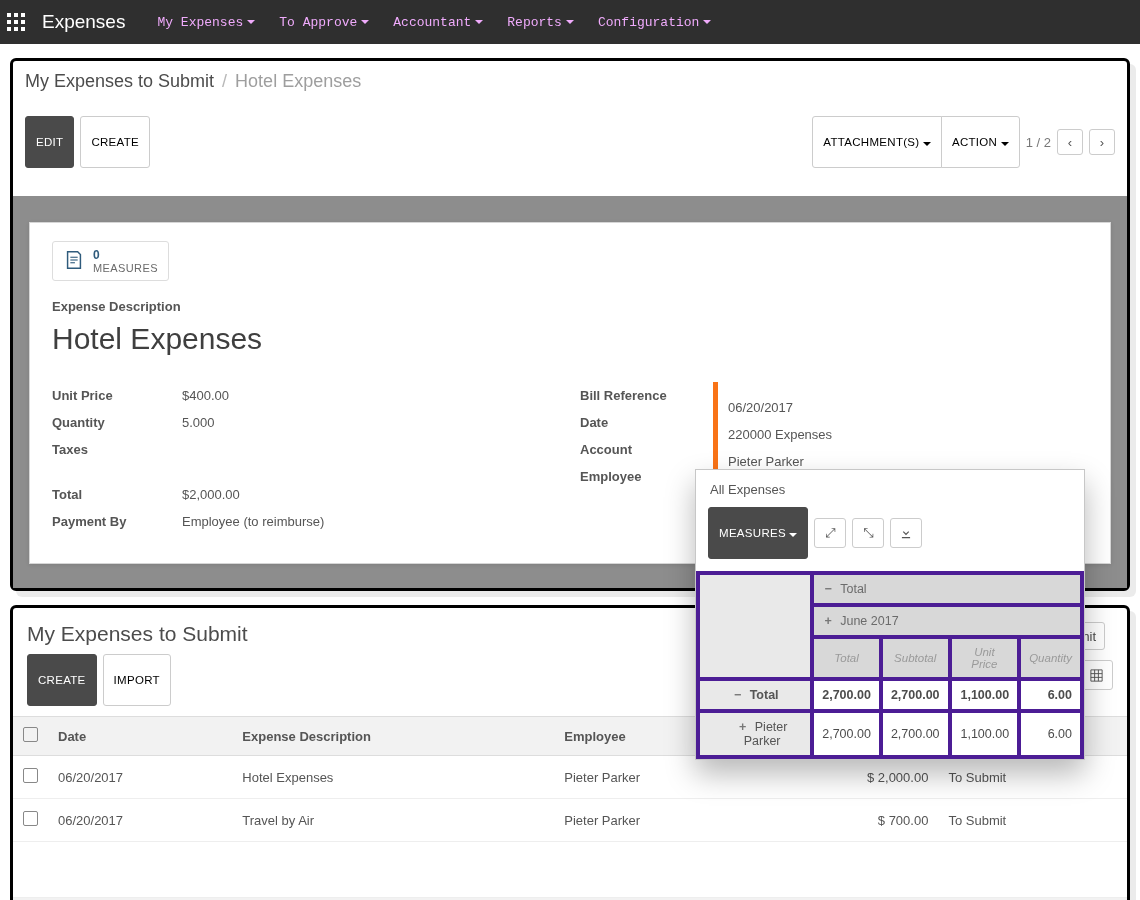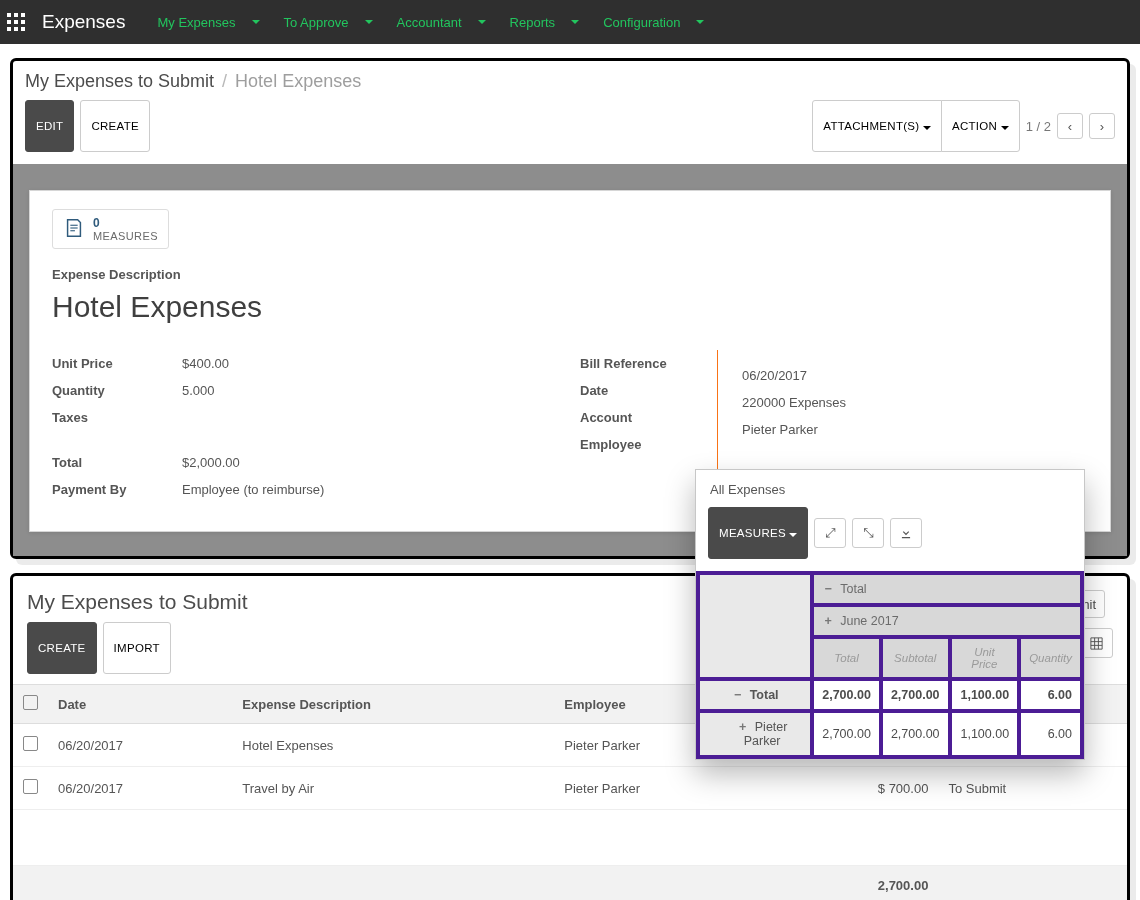--- a/index.html
+++ b/index.html
@@ -3,21 +3,21 @@
 <meta charset="utf-8">
 <style>
   * { box-sizing: border-box; margin: 0; padding: 0; }
   body { font-family: -apple-system, "Helvetica Neue", Helvetica, Arial, sans-serif; font-size: 13px; color: #4c4c4c; background: #fff; }
   
   
   .navbar { background: #2f2f2f; color: #fff; display: flex; align-items: center; height: 44px; padding: 0 4px; }
   .navbar .apps-icon { width: 24px; height: 24px; display: flex; align-items: center; justify-content: center; margin-right: 14px; cursor: pointer; }
   .navbar .brand { font-size: 19px; color: #fff; font-weight: 400; margin-right: 22px; }
   .navbar .menu { display: flex; gap: 4px; }
-  .navbar .menu-item { color: #22c55e; padding: 6px 10px; font-size: 13px; cursor: pointer; display: flex; align-items: center; gap: 16px; }
+  .navbar .menu-item { color: #f0abfc; padding: 6px 10px; font-size: 13px; cursor: pointer; display: flex; align-items: center; gap: 4px; font-family: Liberation Mono, monospace; }
   .caret { display: inline-block; width: 0; height: 0; border-left: 4px solid transparent; border-right: 4px solid transparent; border-top: 4px solid currentColor; }
 
   
   .panel { border: 3px solid #000; border-radius: 6px; margin: 14px 10px; background: #fff; box-shadow: 6px 6px 0 rgba(0,0,0,0.08); position: relative; }
   .breadcrumb { font-size: 18px; color: #4c4c4c; display: flex; gap: 8px; align-items: baseline; }
   .breadcrumb .sep { color: #b8b8b8; }
   .breadcrumb .current { color: #9e9e9e; }
   .btnrow { display: flex; gap: 6px; margin-top: 8px; align-items: center; }
   .btn { border: 1px solid #ccc; background: #fff; padding: 19px 10px; font-size: 11.5px; border-radius: 3px; cursor: pointer; letter-spacing: .3px; }
   .btn.dark { background: #4a4a4a; color: #fff; border-color: #4a4a4a; }
@@ -123,21 +123,21 @@
   <div style="padding:10px 12px 12px;">
     <div class="breadcrumb">
       <span>My Expenses to Submit</span>
       <span class="sep">/</span>
       <span class="current">Hotel Expenses</span>
     </div>
     <div class="btnrow">
       <button class="btn dark">EDIT</button>
       <button class="btn">CREATE</button>
       <div style="flex:1"></div>
-      <div class="btn-group" style="margin:0 auto;border-radius:7px;">
+      <div class="btn-group" style="margin:16px auto;border-radius:7px;">
         <button class="btn"><span>ATTACHMENT(S)</span> <span class="caret"></span></button>
         <button class="btn"><span>ACTION</span> <span class="caret"></span></button>
       </div>
       <div class="pager">
         <span>1 / 2</span>
         <span class="nav">‹</span>
         <span class="nav">›</span>
       </div>
     </div>
   </div>
@@ -177,21 +177,21 @@
           <div class="row">
               <div class="klabel">Total</div>
               <div class="kval">$2,000.00</div>
             </div>
           <div class="row">
               <div class="klabel">Payment By</div>
               <div class="kval">Employee (to reimburse)</div>
             </div>
         </div>
         <div class="col" style="display:flex;">
-          <div style="flex:0 0 138px; border-right:1px solid #f97316; margin-right:24px;">
+          <div style="flex:0 0 138px; border-right:5px solid #f97316; margin-right:10px;">
             <div class="row">
                 <div class="klabel" style="width:auto">Bill Reference</div>
               </div>
             <div class="row">
                 <div class="klabel" style="width:auto">Date</div>
               </div>
             <div class="row">
                 <div class="klabel" style="width:auto">Account</div>
               </div>
             <div class="row">

